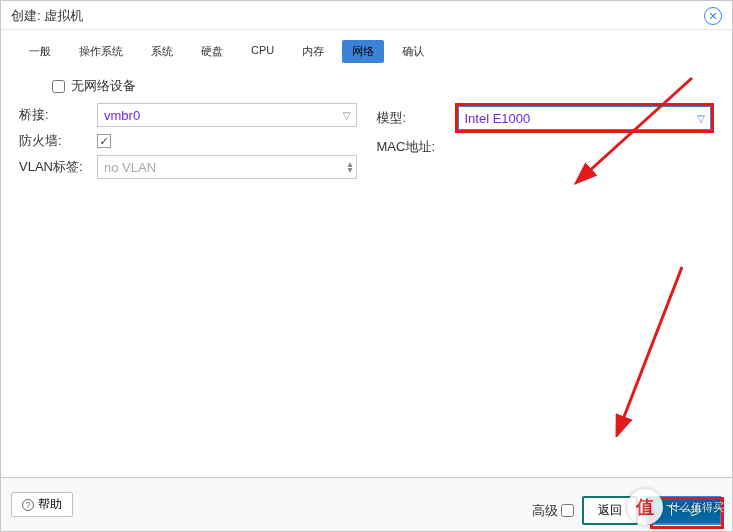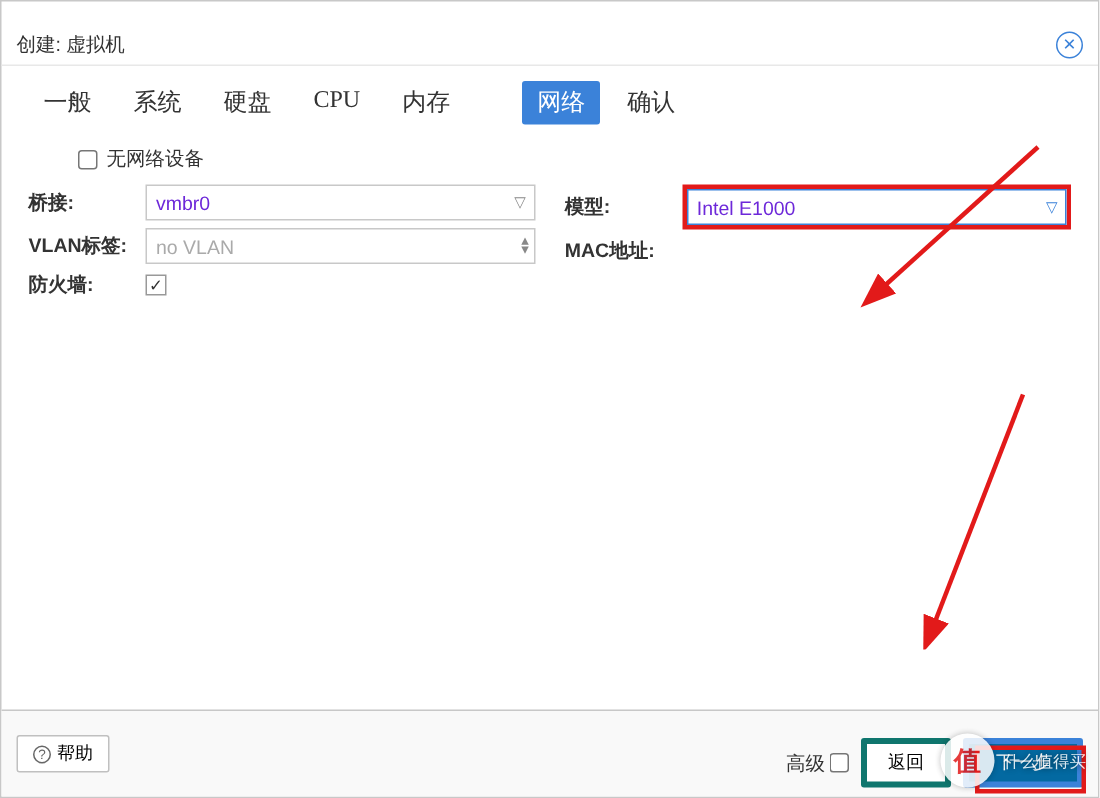--- a/index.html
+++ b/index.html
@@ -15,45 +15,44 @@
     background: #fff;
     border: 1px solid #c8c8c8;
     position: relative;
     display: flex;
     flex-direction: column;
   }
   .titlebar {
     display: flex;
     justify-content: space-between;
     align-items: center;
-    padding: 20px 10px 4px 10px;
+    padding: 6px 10px 4px 10px;
     border-bottom: 1px solid #e8e8e8;
   }
   .close-icon {
     width: 18px; height: 18px;
     border: 1.5px solid #3b82d9;
     border-radius: 50%;
     display: flex; align-items: center; justify-content: center;
     color: #3b82d9; font-size: 11px; cursor: pointer;
     line-height: 1;
   }
   .tabs {
     display: flex;
     gap: 8px;
     padding: 10px 18px 0 18px;
   }
   .tab {
     padding: 4px 10px;
-    font-size: 16px;
+    font-size: 11px;
     color: #333;
     cursor: pointer;
     border-radius: 2px;
-    font-family: Liberation Serif, serif;
-  }
-  .tab.active { background: #3b82d9; color: #ffffff; margin-left: 30px; }
+  }
+  .tab.active { background: #3b82d9; color: #000000; }
   .content {
     flex: 1;
     padding: 14px 18px;
     position: relative;
   }
   .checkbox-row {
     display: flex;
     align-items: center;
     margin-bottom: 8px;
     margin-left: 33px;
@@ -66,21 +65,20 @@
   }
   .field {
     display: flex;
     align-items: center;
     margin-bottom: 5px;
   }
   .field label {
     width: 78px;
     color: #333;
     font-size: 13px;
-    font-weight: bold;
   }
   .field .input-wrap {
     flex: 1;
     position: relative;
   }
   .field input[type="text"], .select-box {
     width: 100%;
     height: 24px;
     border: 1px solid #c8c8c8;
     padding: 0 24px 0 6px;
@@ -139,21 +137,21 @@
     align-items: center; justify-content: center;
     font-size: 9px; color: #666;
   }
   .footer-right {
     display: flex; align-items: center; gap: 8px; margin-top: 12px;
   }
   .adv-check { display: flex; align-items: center; gap: 3px; font-size: 13px; }
   .btn {
     padding: 4px 14px;
     font-size: 12px;
-    border: 4px solid #0f766e;
+    border: 2px solid #0f766e;
     background: #fff;
     cursor: pointer;
     border-radius: 2px;
   }
   .btn.primary {
     background: #0369a1; color: #fff; border-color: #3b82d9;
     padding: 4px 18px;
   }
   .watermark {
     position: absolute;
@@ -193,20 +191,21 @@
 
 <div class="window">
 
   <div class="titlebar">
     <span>创建: 虚拟机</span>
     <span class="close-icon">✕</span>
   </div>
 
   <div class="tabs">
     <div class="tab">一般</div>
+    <div class="tab">操作系统</div>
     <div class="tab">系统</div>
     <div class="tab">硬盘</div>
     <div class="tab">CPU</div>
     <div class="tab">内存</div>
     <div class="tab active">网络</div>
     <div class="tab">确认</div>
   </div>
 
   <div class="content">
 
@@ -218,34 +217,34 @@
     <div class="two-col">
       <div>
         <div class="field">
           <label>桥接:</label>
           <div class="input-wrap">
             <div class="select-box">
               <span>vmbr0</span>
             </div>
             <span class="dd-icon">▽</span>
           </div>
+        </div>
+        <div class="field">
+          <label>防火墙:</label>
+          <span class="checkbox-small">✓</span>
         </div>
         <div class="field">
           <label>VLAN标签:</label>
           <div class="input-wrap">
             <input type="text" style="color: rgb(170, 170, 170);" value="no VLAN">
             <span class="spinner-icon">
                 <span>▴</span>
                 <span>▾</span>
               </span>
           </div>
-        </div>
-        <div class="field">
-          <label>防火墙:</label>
-          <span class="checkbox-small">✓</span>
         </div>
       </div>
 
       <div>
         <div class="field">
           <label>模型:</label>
           <div class="input-wrap highlight-red" style="padding:0">
             <div class="select-box" style="border:1px solid #3b82d9;">
               <span>Intel E1000</span>
             </div>

